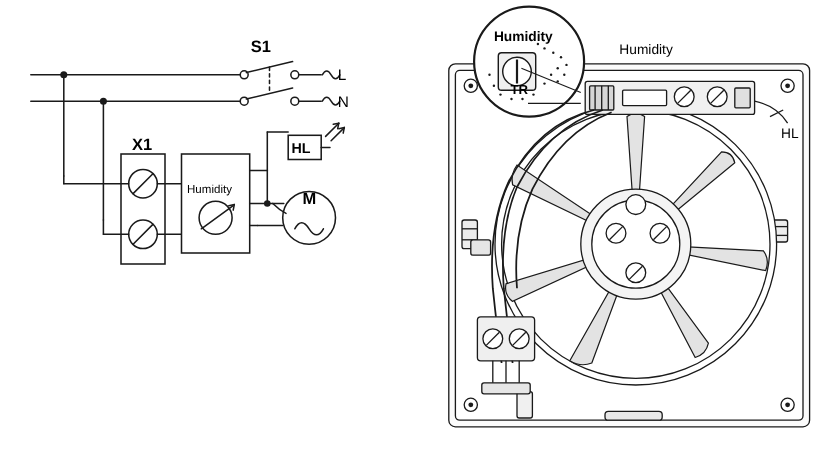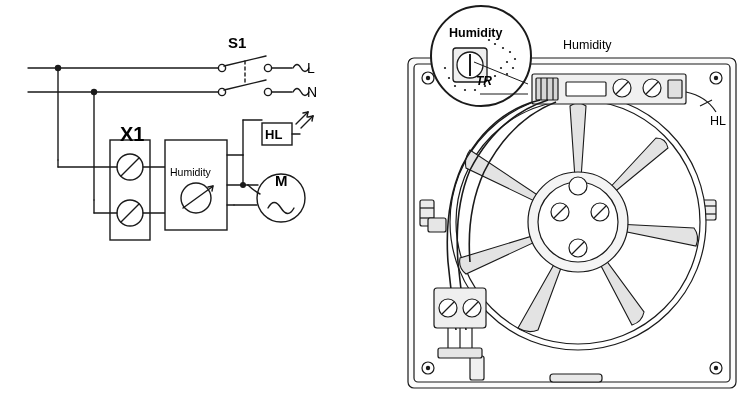--- a/index.html
+++ b/index.html
@@ -40,30 +40,30 @@
     top: 256px;
     font-size: 12.5px;
     color: #000;
     letter-spacing: 0.1px;
   }
 
   
   #lbl-s1   { left: 228px; top: 34px;  font-size: 15px; }
   #lbl-l    { left: 307px; top: 60px;  font-size: 14px; }
   #lbl-n    { left: 307px; top: 84px;  font-size: 14px; }
-  #lbl-x1   { left: 120px; top: 123px; font-size: 20px; }
+  #lbl-x1   { left: 120px; top: 123px; font-size: 15px; }
   #lbl-hl   { left: 265px; top: 127px; font-size: 13px; }
   #lbl-m    { left: 275px; top: 172px; font-size: 15px; }
   #lbl-hum-left { left: 170px; top: 166px; font-size: 10.5px; }
 
   
   #lbl-hum-right { left: 563px; top: 38px; font-size: 12.5px; }
   #lbl-hl-right  { left: 710px; top: 114px; font-size: 12.5px; }
   #lbl-hum-zoom  { left: 449px; top: 26px; font-size: 12.5px; }
-  #lbl-tr-zoom   { left: 476px; top: 74px; font-size: 12px; font-style: italic; }
+  #lbl-tr-zoom   { left: 464px; top: 74px; font-size: 12px; }
 </style>
 </head>
 <body>
 
 <div id="page">
 
   <div class="panel" id="left-panel">
     <svg width="400" height="410" viewBox="0 0 400 410">
       <g stroke="#1a1a1a" fill="none" stroke-width="1.4" stroke-linecap="round">
 

